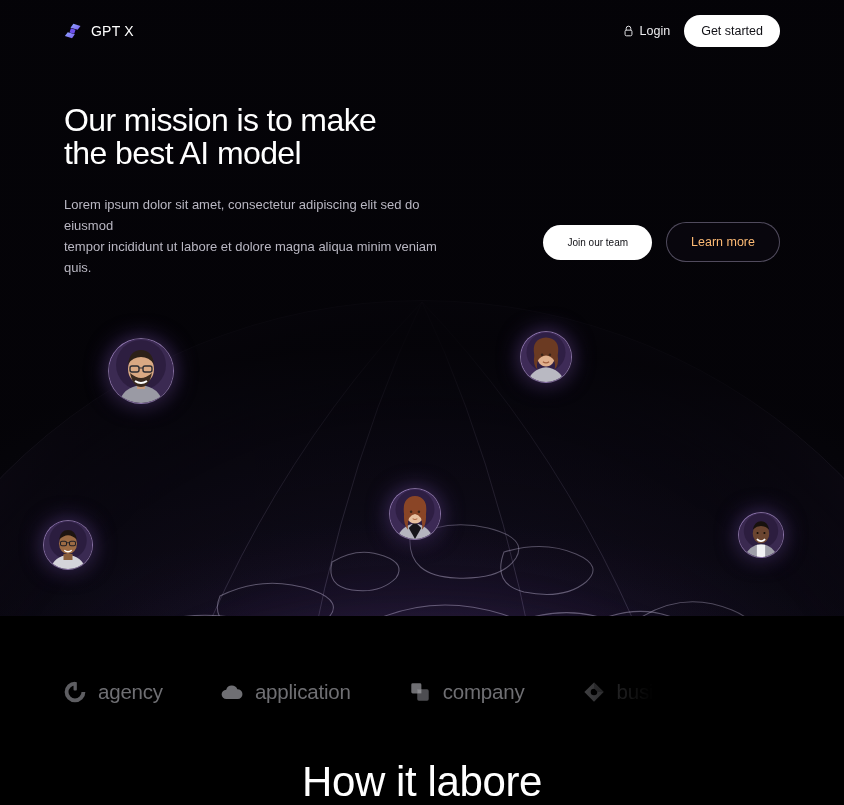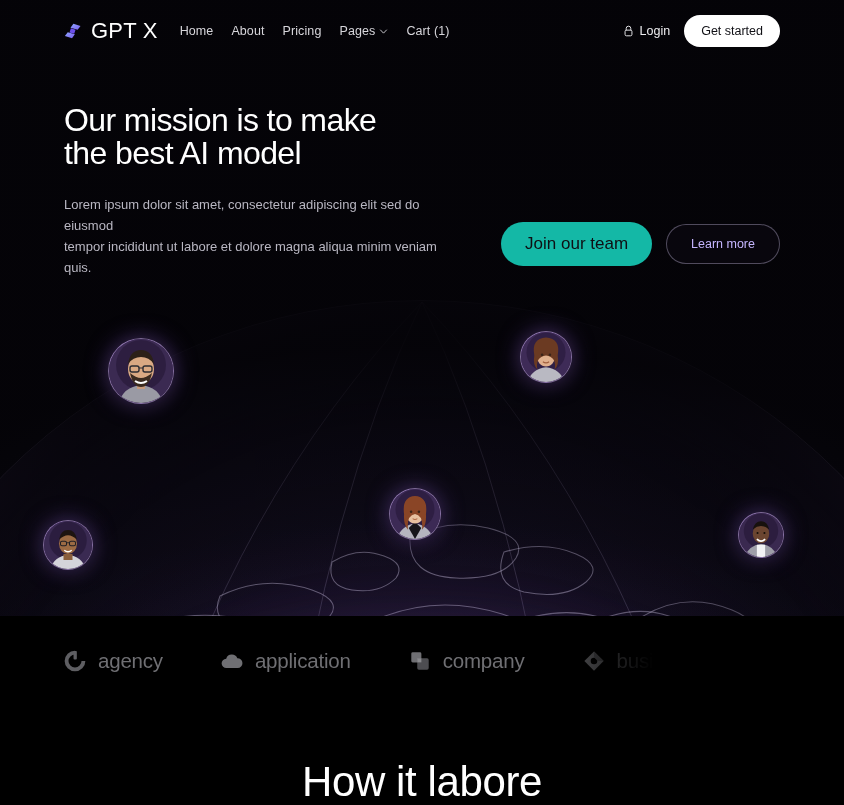--- a/index.html
+++ b/index.html
@@ -76,21 +76,21 @@
   }
   .avatar svg { position:absolute; inset:0; width:100%; height:100%; display:block; }
 
   
   .navbar {
     position:absolute; left:0; top:0; width:844px; height:62px;
     display:flex; align-items:center; padding:0 64px; z-index:40;
   }
   .brand { display:flex; align-items:center; gap:9px; margin-right:22px; }
   .brand-mark { width:18px; height:18px; display:block; }
-  .brand-name { color:#fff; font-size:22px; letter-spacing:0.2px; }
+  .brand-name { color:#fff; font-size:14px; letter-spacing:0.2px; }
   .nav-links { display:flex; align-items:center; gap:18px; }
   .nav-link {
     color:#d7d6db; font-size:12.5px; letter-spacing:0.1px;
     display:flex; align-items:center; gap:4px; cursor:pointer; white-space:nowrap;
   }
   .chev { width:9px; height:9px; display:block; }
   .nav-right { margin-left:auto; display:flex; align-items:center; gap:14px; }
   .login { display:flex; align-items:center; gap:6px; color:#ededf0; font-size:12.5px; cursor:pointer; }
   .lock { width:11px; height:12px; display:block; }
   .btn-pill-white {
@@ -107,32 +107,32 @@
   }
   .hero-sub {
     margin-top:24px; color:#b9b7c2; font-size:13px; line-height:1.62;
     max-width:400px; white-space:pre-line;
   }
   .hero-actions {
     position:absolute; right:64px; top:222px; z-index:30;
     display:flex; align-items:center; gap:14px;
   }
   .btn-join {
-    background:#14b8a6; color:#0f0f14; font-size:17px;
+    background:#ffffff; color:#0f0f14; font-size:10px;
     border-radius:999px; padding:12px 24px; border:none; cursor:pointer; white-space:nowrap;
   }
   .btn-learn {
-    background:rgba(12,10,18,0.55); color:#c4b5fd; font-size:12.5px;
+    background:rgba(12,10,18,0.55); color:#fdba74; font-size:12.5px;
     border-radius:999px; padding:12px 24px; cursor:pointer; white-space:nowrap;
     border:1px solid rgba(168,160,190,0.45);
   }
 
   
   .logos {
-    position:absolute; left:0; top:616px; width:673px; height:90px;
+    position:absolute; left:0; top:647px; width:673px; height:90px;
     background:#000; overflow:hidden;
   }
   .logos-track {
     position:absolute; left:64px; top:0; height:90px;
     display:flex; align-items:center; gap:58px; white-space:nowrap;
   }
   .logo-item { display:flex; align-items:center; gap:12px; }
   .logo-mark { width:22px; height:22px; display:block; flex:none; }
   .logo-text { color:#6f6f73; font-size:20.5px; letter-spacing:-0.2px; }
   .logos-fade {
@@ -289,40 +289,20 @@
               <stop offset="100%" stop-color="#7a5cf0"></stop>
             </linearGradient>
           </defs>
           <path d="M12.5 2.4 L22 5.2 L18.2 10.4 L8.7 7.6 Z" fill="url(#brandGrad)"></path>
           <path d="M2 13.6 L11.5 16.4 L7.7 21.6 L-1.8 18.8 Z" transform="translate(3,0)" fill="url(#brandGrad)"></path>
           <path d="M9.2 8.4 L15.4 10.2 L13.6 15.8 L7.4 14.0 Z" fill="#6b4ee8"></path>
         </svg>
         <span class="brand-name">GPT X</span>
       </div>
 
-      <div class="nav-links">
-        <div class="nav-link">
-          <span>Home</span>
-        </div>
-        <div class="nav-link">
-          <span>About</span>
-        </div>
-        <div class="nav-link">
-          <span>Pricing</span>
-        </div>
-        <div class="nav-link">
-          <span>Pages</span>
-          <svg class="chev" viewBox="0 0 12 12">
-            <path d="M2 4 L6 8.2 L10 4" fill="none" stroke="#d7d6db" stroke-width="1.2" stroke-linecap="round"></path>
-          </svg>
-        </div>
-        <div class="nav-link">
-          <span>Cart (1)</span>
-        </div>
-      </div>
 
       <div class="nav-right">
         <div class="login">
           <svg class="lock" viewBox="0 0 12 14">
             <path d="M3.3 6 V4.1 a2.7 2.7 0 0 1 5.4 0 V6" fill="none" stroke="#ededf0" stroke-width="1.1" stroke-linecap="round"></path>
             <rect x="2" y="6" width="8" height="6.6" rx="1.6" fill="none" stroke="#ededf0" stroke-width="1.1"></rect>
           </svg>
           <span>Login</span>
         </div>
         <button class="btn-pill-white">Get started</button>

